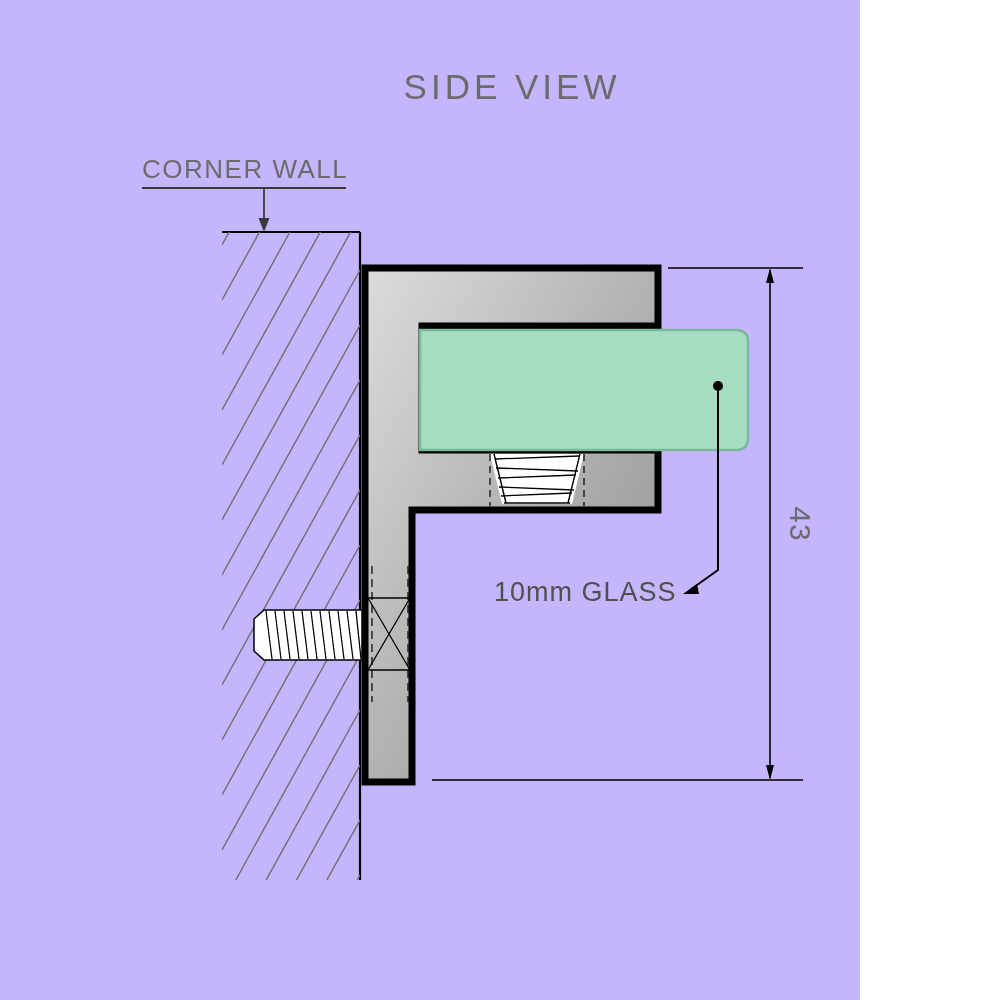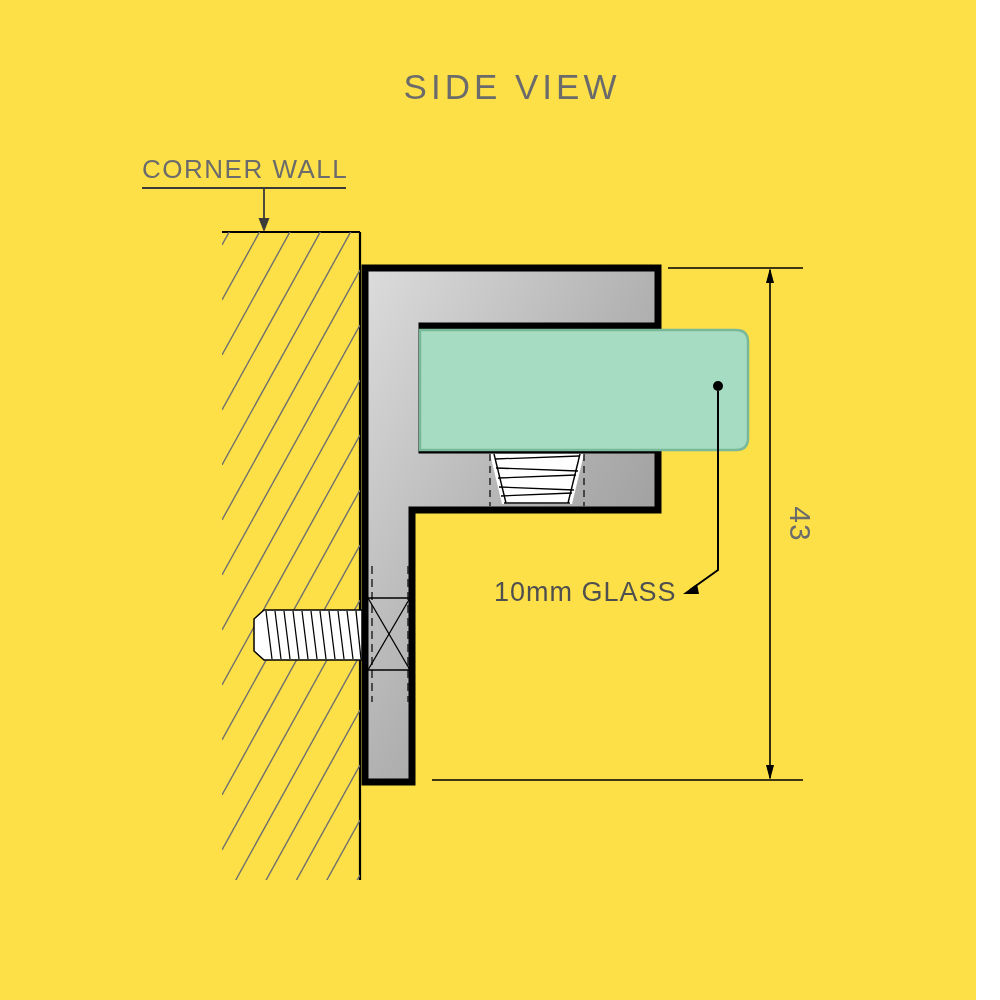--- a/index.html
+++ b/index.html
@@ -1,19 +1,19 @@
 <!DOCTYPE html>
 <html><head>
 <meta charset="utf-8">
 <style>
   html,body{margin:0;padding:0;background:#ffffff;}
   .canvas{
     position:relative;
-    width:976px;height:1000px;
-    background:#fde047;
+    width:860px;height:1000px;
+    background:#c4b5fd;
     font-family:"Liberation Sans", sans-serif;
     overflow:hidden;
     text-align:center;
   }
   svg{position:absolute;left:0;top:0;}
   text{font-family:"Liberation Sans", sans-serif;}
   .title-text{font-size:35px;letter-spacing:4px;}
   .label-text{font-size:26px;letter-spacing:1.5px;}
   .glass-text{font-size:27px;letter-spacing:1px;}
   .dim-text{font-size:30px;letter-spacing:1px;}

